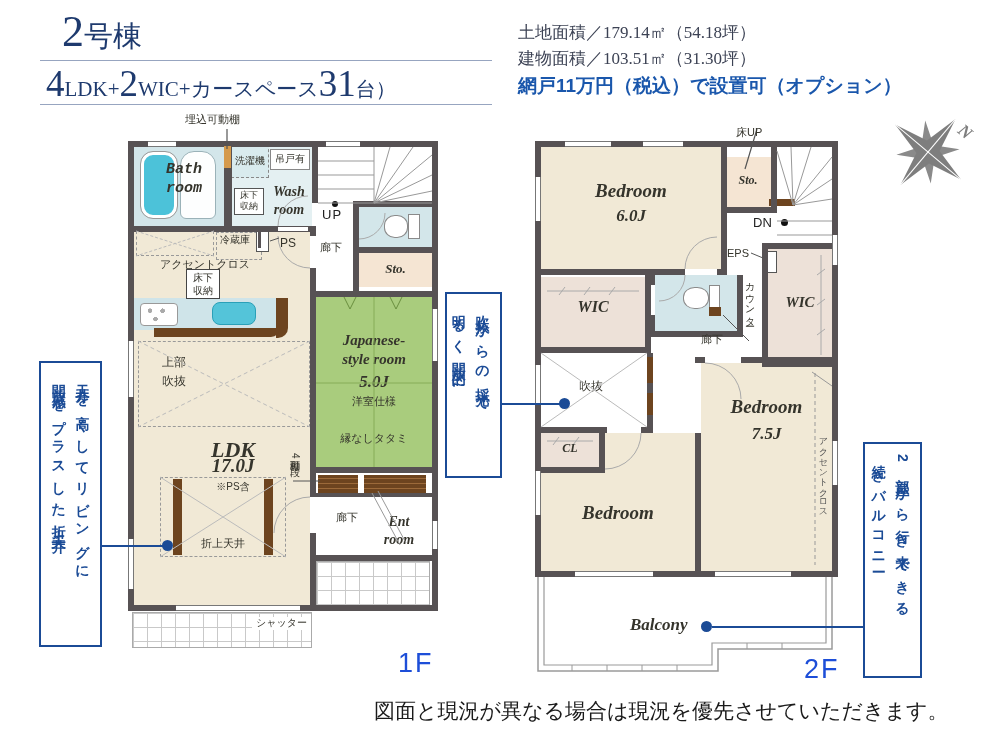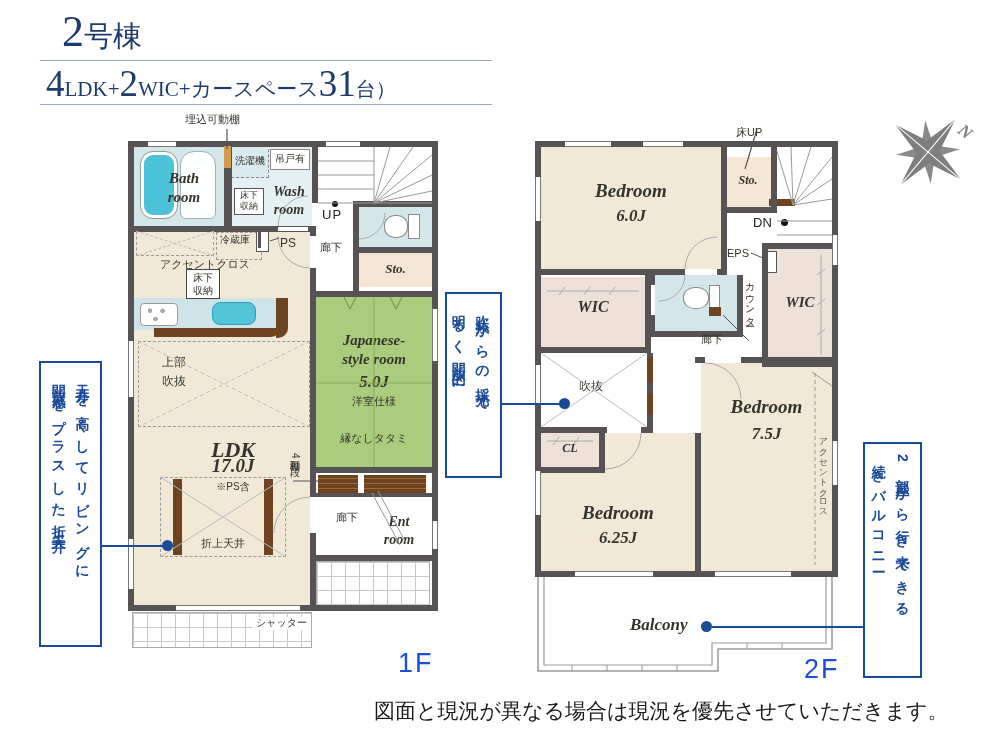--- a/index.html
+++ b/index.html
@@ -47,20 +47,25 @@
     <span style="font-size:37px;">4</span>
     <span style="font-size:21px;">LDK+</span>
     <span style="font-size:37px;">2</span>
     <span style="font-size:21px;">WIC+カースペース</span>
     <span style="font-size:37px;">3</span>
     <span style="font-size:37px;">1</span>
     <span style="font-size:20px;">台）</span>
   </div>
   <div class="hdr-line" style="left:40px;top:104px;width:452px;"></div>
 
+  <div class="abs" style="left:518px;top:20px;">
+    <div style="font-family:'Liberation Serif',serif;font-size:17px;color:#3c4254;line-height:26px;">土地面積／179.14㎡（54.18坪）</div>
+    <div style="font-family:'Liberation Serif',serif;font-size:17px;color:#3c4254;line-height:26px;">建物面積／103.51㎡（31.30坪）</div>
+    <div style="font-size:19px;font-weight:bold;color:var(--boldblue);line-height:28px;">網戸11万円（税込）で設置可（オプション）</div>
+  </div>
 
   <svg style="left:882px;top:106px;transform:rotate(40deg);" width="92" height="92" viewBox="0 0 90 90">
     <polygon points="45,14 51,39 76,45 51,51 45,76 39,51 14,45 39,39" fill="#8a8a8a" transform="rotate(45 45 45)"></polygon>
     <polygon points="45,3 53,37 87,45 53,53 45,87 37,53 3,45 37,37" fill="#7e7e7e"></polygon>
     <line x1="45" y1="3" x2="45" y2="87" stroke="#fff" stroke-width="1"></line>
     <line x1="3" y1="45" x2="87" y2="45" stroke="#fff" stroke-width="1"></line>
     <text x="54" y="12" font-size="17" font-style="italic" font-weight="bold" fill="#7e7e7e" font-family="Liberation Serif,serif">N</text>
   </svg>
 
   <div class="abs" style="left:128px;top:141px;width:310px;height:470px;">
@@ -107,21 +112,21 @@
 
     <div class="dash" style="left:32px;top:336px;width:126px;height:80px;"></div>
     <div class="abs" style="left:45px;top:338px;width:9px;height:76px;background:var(--brown);"></div>
     <div class="abs" style="left:136px;top:338px;width:9px;height:76px;background:var(--brown);"></div>
     <div class="lbl ctr" style="left:45px;top:396px;width:100px;font-size:11px;">折上天井</div>
 
     <div class="lbl ser ctr" style="left:50px;top:295px;width:110px;font-size:22px;">LDK</div>
     <div class="lbl ser ctr" style="left:50px;top:313px;width:110px;font-size:19px;">17.0J</div>
     <div class="lbl ctr" style="left:50px;top:340px;width:110px;font-size:10px;">※PS含</div>
 
-    <div class="lbl ser ctr" style="left:24px;top:28px;width:64px;font-size:15px;z-index:3;">Bath
+    <div class="lbl ser ctr" style="left:24px;top:20px;width:64px;font-size:15px;z-index:3;font-family:Liberation Mono, monospace;">Bath
 room</div>
     <div class="lbl ser ctr" style="left:138px;top:42px;width:46px;font-size:14px;">Wash
 room</div>
 
     <div class="abs" style="left:204px;top:60px;width:6px;height:6px;border-radius:50%;background:#111;"></div>
     <div class="lbl" style="left:194px;top:66px;font-size:13px;letter-spacing:1px;color:#222;">UP</div>
     <div class="lbl" style="left:192px;top:100px;font-size:11px;">廊下</div>
     <div class="lbl ser ctr" style="left:231px;top:120px;width:73px;font-size:13px;">Sto.</div>
 
     <div class="abs" style="left:128px;top:87px;width:13px;height:24px;background:#fff;border:1px solid #555;"></div>
@@ -236,21 +241,20 @@
     <div class="abs" style="left:246px;top:78px;width:7px;height:7px;border-radius:50%;background:#111;"></div>
     <div class="lbl" style="left:192px;top:106px;font-size:11px;">EPS</div>
     <div class="abs" style="left:228px;top:110px;width:14px;height:22px;background:#fff;border:1px solid #555;"></div>
     <div class="lbl vtxt" style="left:208px;top:134px;font-size:10px;">カウンター</div>
     <div class="lbl ser ctr" style="left:6px;top:156px;width:104px;font-size:16px;">WIC</div>
     <div class="lbl ser ctr" style="left:233px;top:152px;width:64px;font-size:15px;">WIC</div>
     <div class="lbl" style="left:166px;top:192px;font-size:11px;z-index:3;">廊下</div>
     <div class="lbl" style="left:44px;top:238px;font-size:12px;">吹抜</div>
     <div class="lbl ser ctr" style="left:6px;top:300px;width:58px;font-size:12px;z-index:3;">CL</div>
     <div class="lbl ser ctr" style="left:6px;top:360px;width:154px;font-size:19px;">Bedroom</div>
-    <div class="lbl ser ctr" style="left:6px;top:386px;width:154px;font-size:17px;">6.25J</div>
     <div class="lbl ser ctr" style="left:166px;top:254px;width:131px;font-size:19px;">Bedroom</div>
     <div class="lbl ser ctr" style="left:166px;top:282px;width:131px;font-size:17px;">7.5J</div>
     <div class="lbl vtxt" style="left:282px;top:290px;font-size:9px;color:#555;z-index:3;">アクセントクロス</div>
 
     <div class="w" style="left:0;top:0;width:303px;height:6px;"></div>
     <div class="w" style="left:0;top:0;width:6px;height:436px;"></div>
     <div class="w" style="left:297px;top:0;width:6px;height:436px;"></div>
     <div class="w" style="left:0;top:430px;width:303px;height:6px;"></div>
     <div class="w" style="left:186px;top:0;width:6px;height:134px;"></div>
     <div class="w" style="left:0;top:128px;width:192px;height:6px;"></div>

